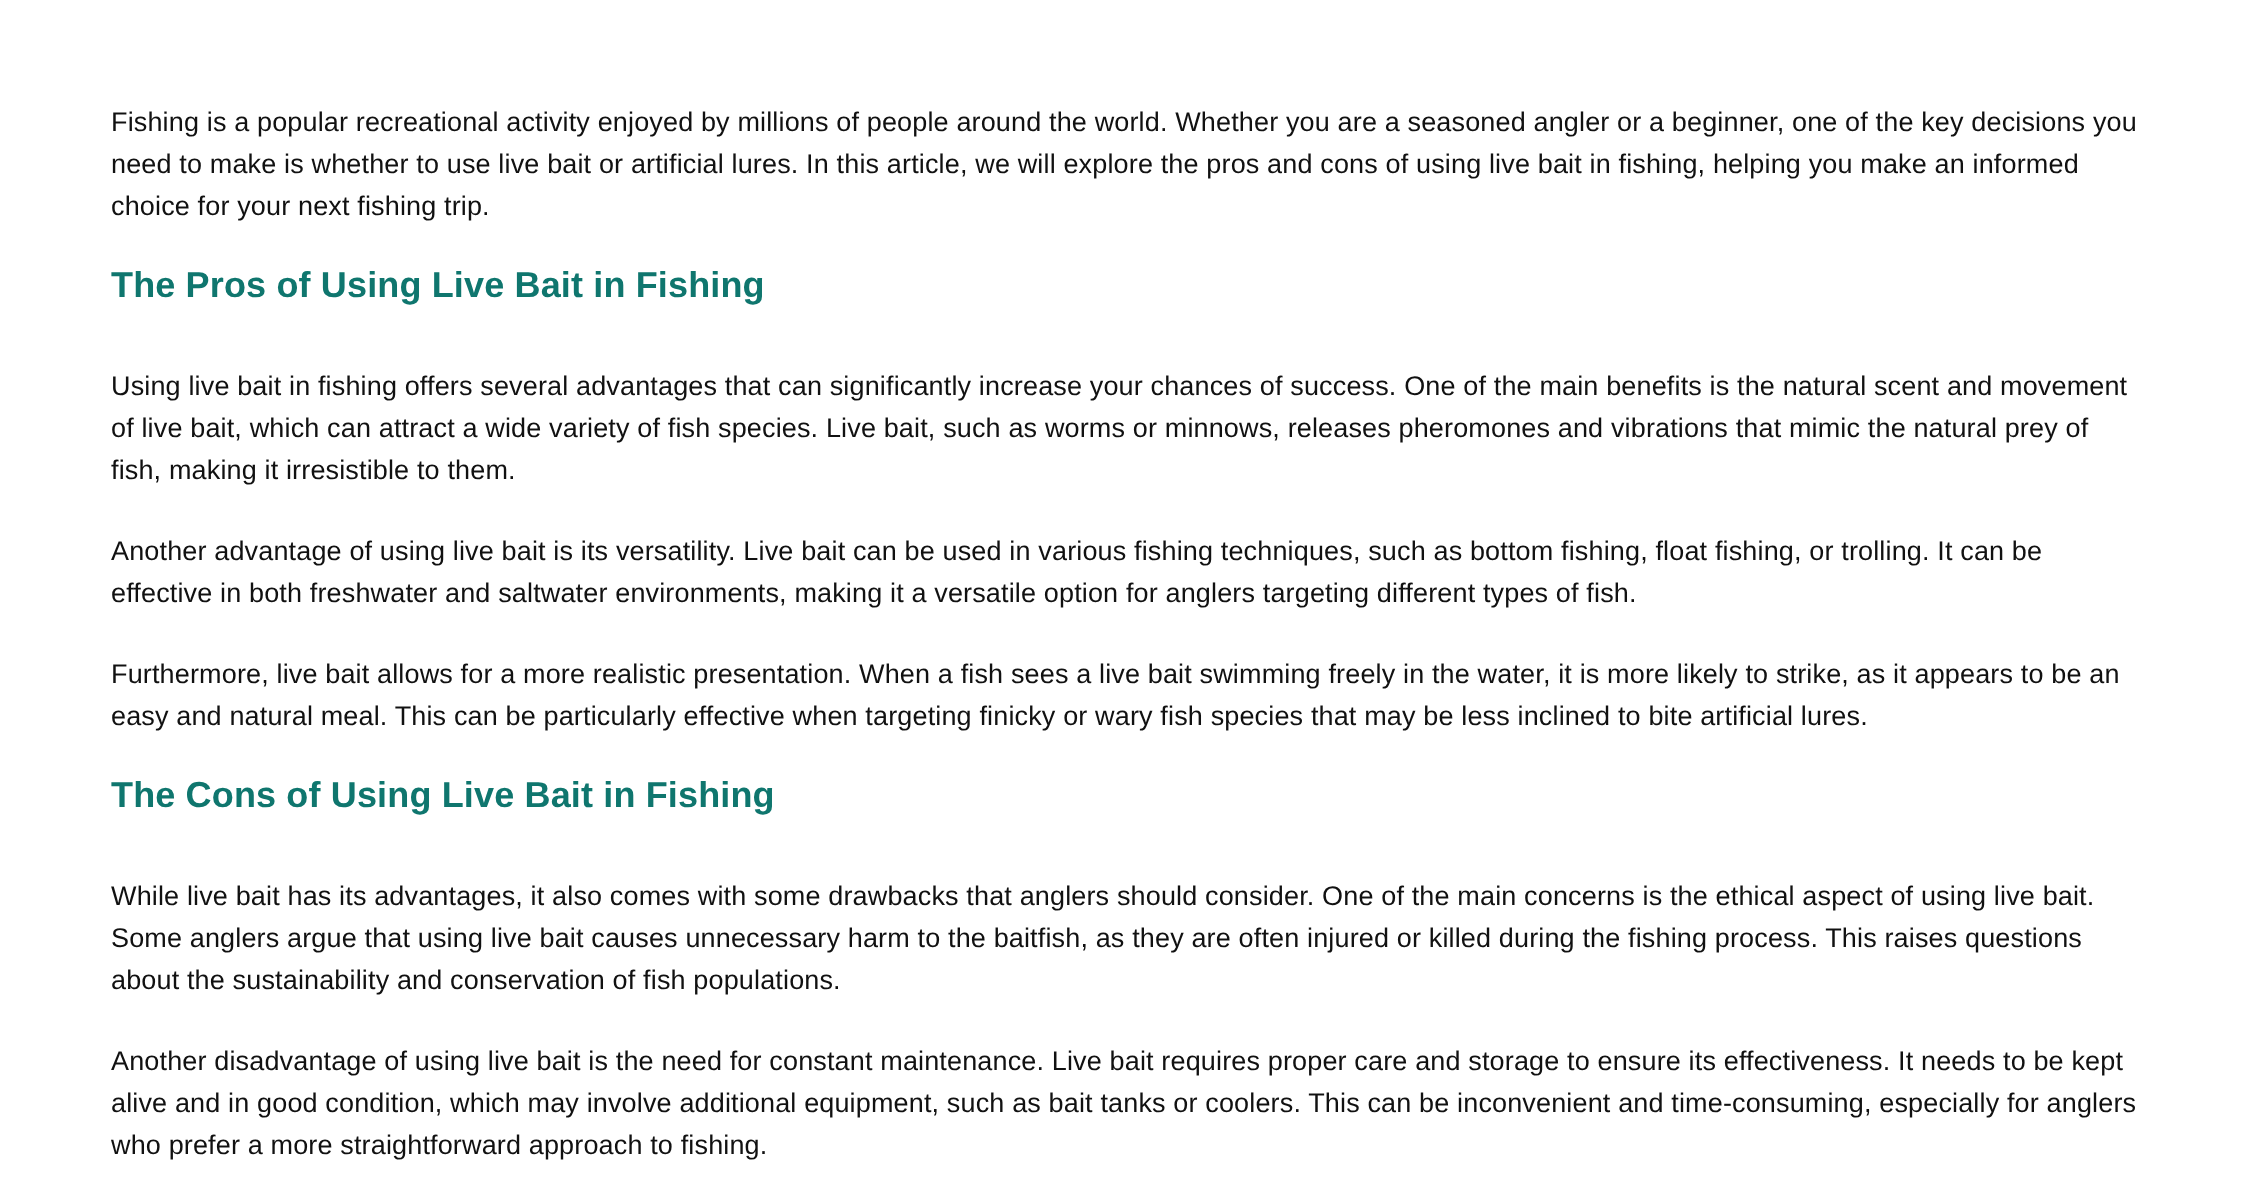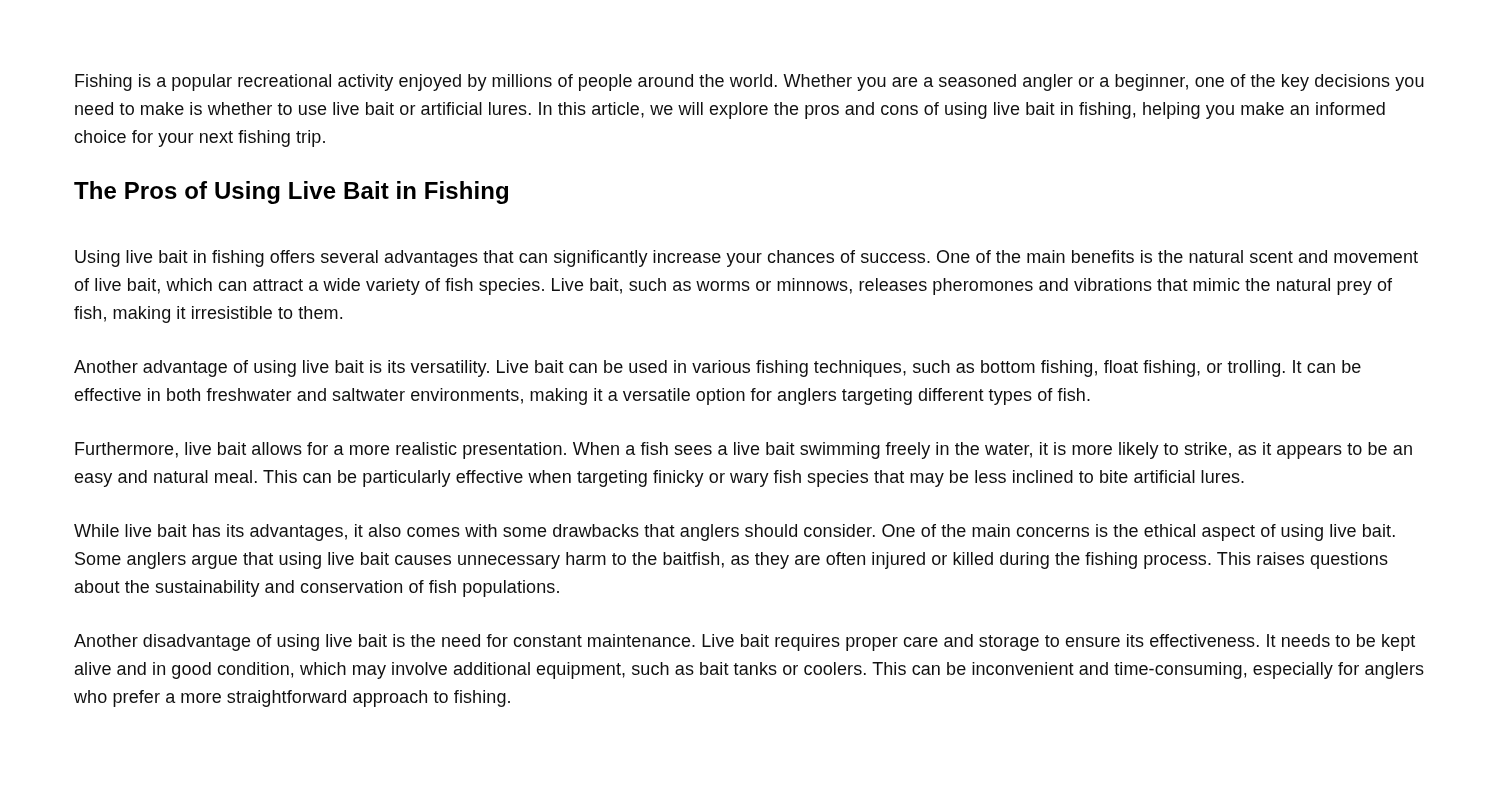--- a/index.html
+++ b/index.html
@@ -21,38 +21,39 @@
   .article p {
     font-size: 18px;
     line-height: 28px;
     margin: 0 0 26px 0;
     letter-spacing: 0.1px;
   }
   .article h2 {
     font-size: 24px;
     line-height: 28px;
     font-weight: bold;
-    color: #000000;
+    color: #0f766e;
     margin: 24px 0 38px 0;
     letter-spacing: 0.1px;
   }
 </style>
 </head>
 <body>
 
 <div class="article">
 
   <p>Fishing is a popular recreational activity enjoyed by millions of people around the world. Whether you are a seasoned angler or a beginner, one of the key decisions you need to make is whether to use live bait or artificial lures. In this article, we will explore the pros and cons of using live bait in fishing, helping you make an informed choice for your next fishing trip.</p>
 
   <h2>The Pros of Using Live Bait in Fishing</h2>
 
   <p>Using live bait in fishing offers several advantages that can significantly increase your chances of success. One of the main benefits is the natural scent and movement of live bait, which can attract a wide variety of fish species. Live bait, such as worms or minnows, releases pheromones and vibrations that mimic the natural prey of fish, making it irresistible to them.</p>
 
   <p>Another advantage of using live bait is its versatility. Live bait can be used in various fishing techniques, such as bottom fishing, float fishing, or trolling. It can be effective in both freshwater and saltwater environments, making it a versatile option for anglers targeting different types of fish.</p>
 
   <p>Furthermore, live bait allows for a more realistic presentation. When a fish sees a live bait swimming freely in the water, it is more likely to strike, as it appears to be an easy and natural meal. This can be particularly effective when targeting finicky or wary fish species that may be less inclined to bite artificial lures.</p>
 
+  <h2>The Cons of Using Live Bait in Fishing</h2>
 
   <p>While live bait has its advantages, it also comes with some drawbacks that anglers should consider. One of the main concerns is the ethical aspect of using live bait. Some anglers argue that using live bait causes unnecessary harm to the baitfish, as they are often injured or killed during the fishing process. This raises questions about the sustainability and conservation of fish populations.</p>
 
   <p>Another disadvantage of using live bait is the need for constant maintenance. Live bait requires proper care and storage to ensure its effectiveness. It needs to be kept alive and in good condition, which may involve additional equipment, such as bait tanks or coolers. This can be inconvenient and time-consuming, especially for anglers who prefer a more straightforward approach to fishing.</p>
 
 </div>
 
 </body></html>

